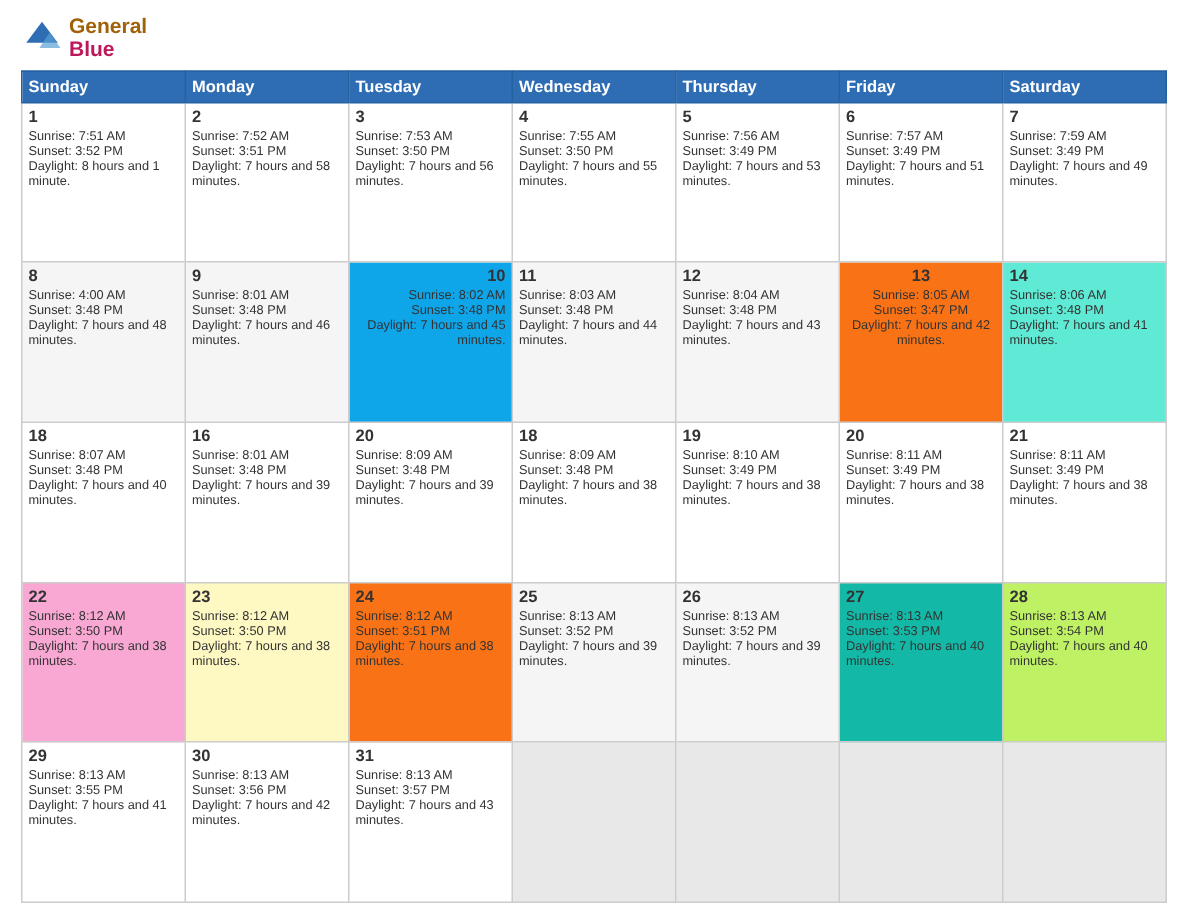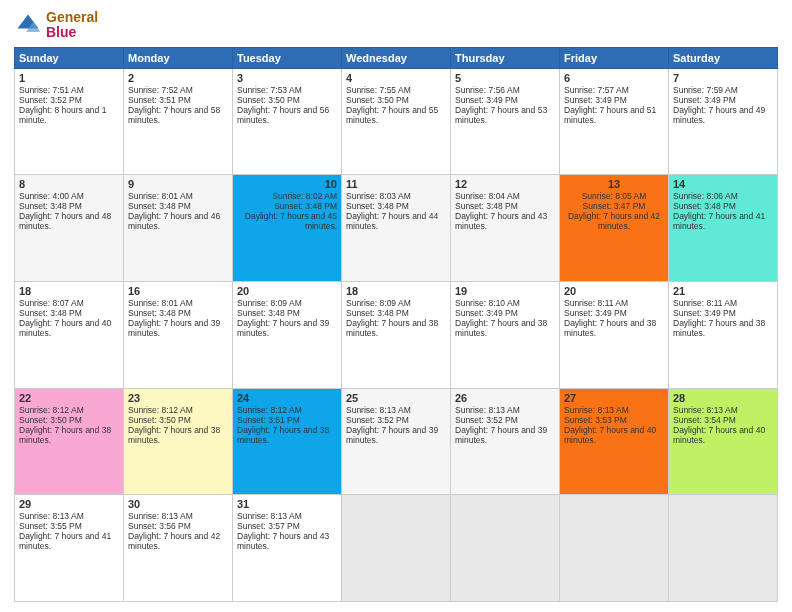--- a/index.html
+++ b/index.html
@@ -150,24 +150,24 @@
           <td><span class="day-num">16</span><span>Sunrise: 8:01 AM</span><br><span>Sunset: 3:48 PM</span><br><span>Daylight: 7 hours and 39 minutes.</span></td>
           <td><span class="day-num">20</span><span>Sunrise: 8:09 AM</span><br><span>Sunset: 3:48 PM</span><br><span>Daylight: 7 hours and 39 minutes.</span></td>
           <td><span class="day-num">18</span><span>Sunrise: 8:09 AM</span><br><span>Sunset: 3:48 PM</span><br><span>Daylight: 7 hours and 38 minutes.</span></td>
           <td><span class="day-num">19</span><span>Sunrise: 8:10 AM</span><br><span>Sunset: 3:49 PM</span><br><span>Daylight: 7 hours and 38 minutes.</span></td>
           <td><span class="day-num">20</span><span>Sunrise: 8:11 AM</span><br><span>Sunset: 3:49 PM</span><br><span>Daylight: 7 hours and 38 minutes.</span></td>
           <td><span class="day-num">21</span><span>Sunrise: 8:11 AM</span><br><span>Sunset: 3:49 PM</span><br><span>Daylight: 7 hours and 38 minutes.</span></td>
         </tr>
         <tr style="background: rgb(245, 245, 245);">
           <td style="background: #f9a8d4;"><span class="day-num">22</span><span>Sunrise: 8:12 AM</span><br><span>Sunset: 3:50 PM</span><br><span>Daylight: 7 hours and 38 minutes.</span></td>
           <td style="background: #fef9c3;"><span class="day-num">23</span><span>Sunrise: 8:12 AM</span><br><span>Sunset: 3:50 PM</span><br><span>Daylight: 7 hours and 38 minutes.</span></td>
-          <td style="background: #0ea5e9;"><span class="day-num">24</span><span>Sunrise: 8:12 AM</span><br><span>Sunset: 3:51 PM</span><br><span>Daylight: 7 hours and 38 minutes.</span></td>
+          <td style="background: #f97316;"><span class="day-num">24</span><span>Sunrise: 8:12 AM</span><br><span>Sunset: 3:51 PM</span><br><span>Daylight: 7 hours and 38 minutes.</span></td>
           <td style="background: rgb(245, 245, 245);"><span class="day-num">25</span><span>Sunrise: 8:13 AM</span><br><span>Sunset: 3:52 PM</span><br><span>Daylight: 7 hours and 39 minutes.</span></td>
           <td style="background: rgb(245, 245, 245);"><span class="day-num">26</span><span>Sunrise: 8:13 AM</span><br><span>Sunset: 3:52 PM</span><br><span>Daylight: 7 hours and 39 minutes.</span></td>
-          <td style="background: #f97316;"><span class="day-num">27</span><span>Sunrise: 8:13 AM</span><br><span>Sunset: 3:53 PM</span><br><span>Daylight: 7 hours and 40 minutes.</span></td>
+          <td style="background: #14b8a6;"><span class="day-num">27</span><span>Sunrise: 8:13 AM</span><br><span>Sunset: 3:53 PM</span><br><span>Daylight: 7 hours and 40 minutes.</span></td>
           <td style="background: #bef264;"><span class="day-num">28</span><span>Sunrise: 8:13 AM</span><br><span>Sunset: 3:54 PM</span><br><span>Daylight: 7 hours and 40 minutes.</span></td>
         </tr>
         <tr>
           <td><span class="day-num">29</span><span>Sunrise: 8:13 AM</span><br><span>Sunset: 3:55 PM</span><br><span>Daylight: 7 hours and 41 minutes.</span></td>
           <td><span class="day-num">30</span><span>Sunrise: 8:13 AM</span><br><span>Sunset: 3:56 PM</span><br><span>Daylight: 7 hours and 42 minutes.</span></td>
           <td><span class="day-num">31</span><span>Sunrise: 8:13 AM</span><br><span>Sunset: 3:57 PM</span><br><span>Daylight: 7 hours and 43 minutes.</span></td>
           <td style="background: rgb(232, 232, 232);"></td>
           <td style="background: rgb(232, 232, 232);"></td>
           <td style="background: rgb(232, 232, 232);"></td>
           <td style="background: rgb(232, 232, 232);"></td>

